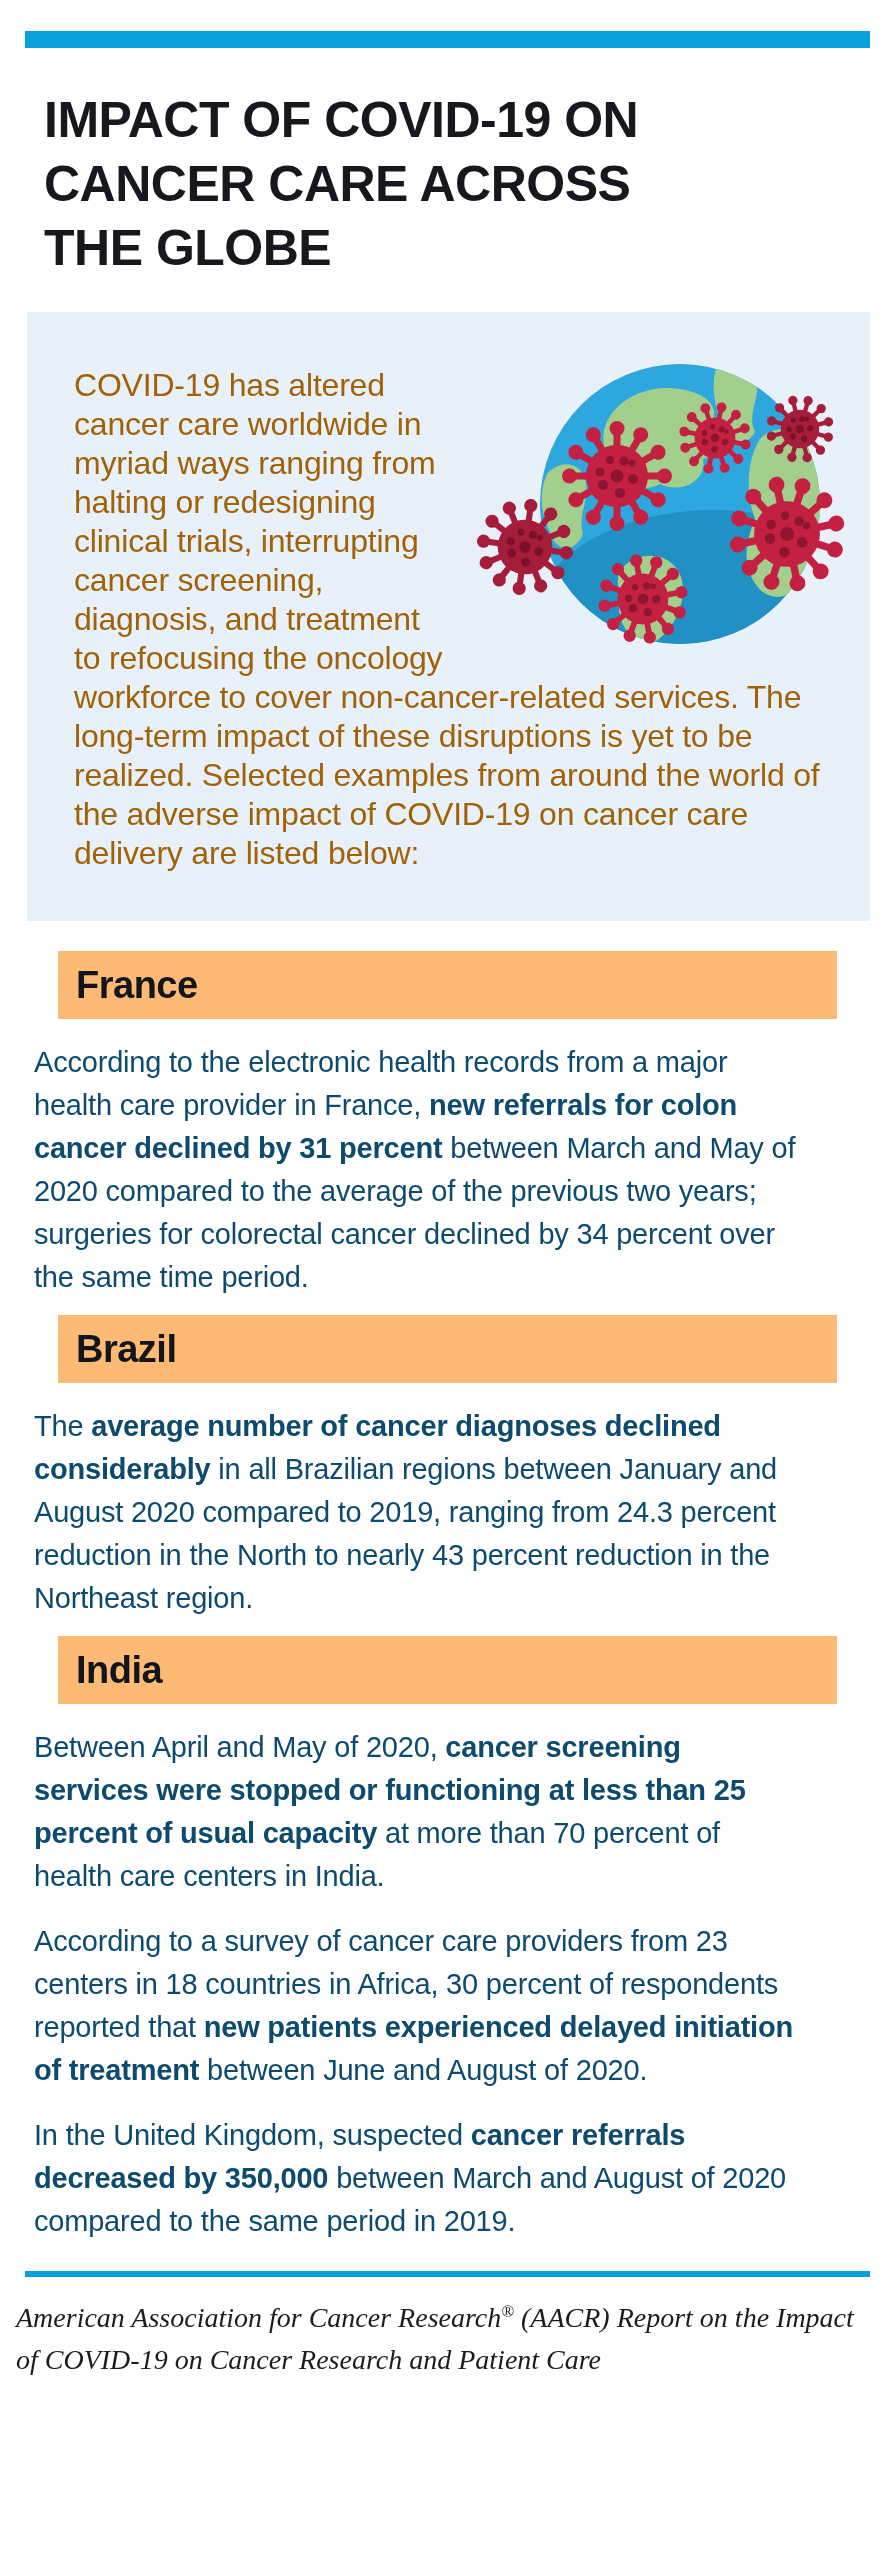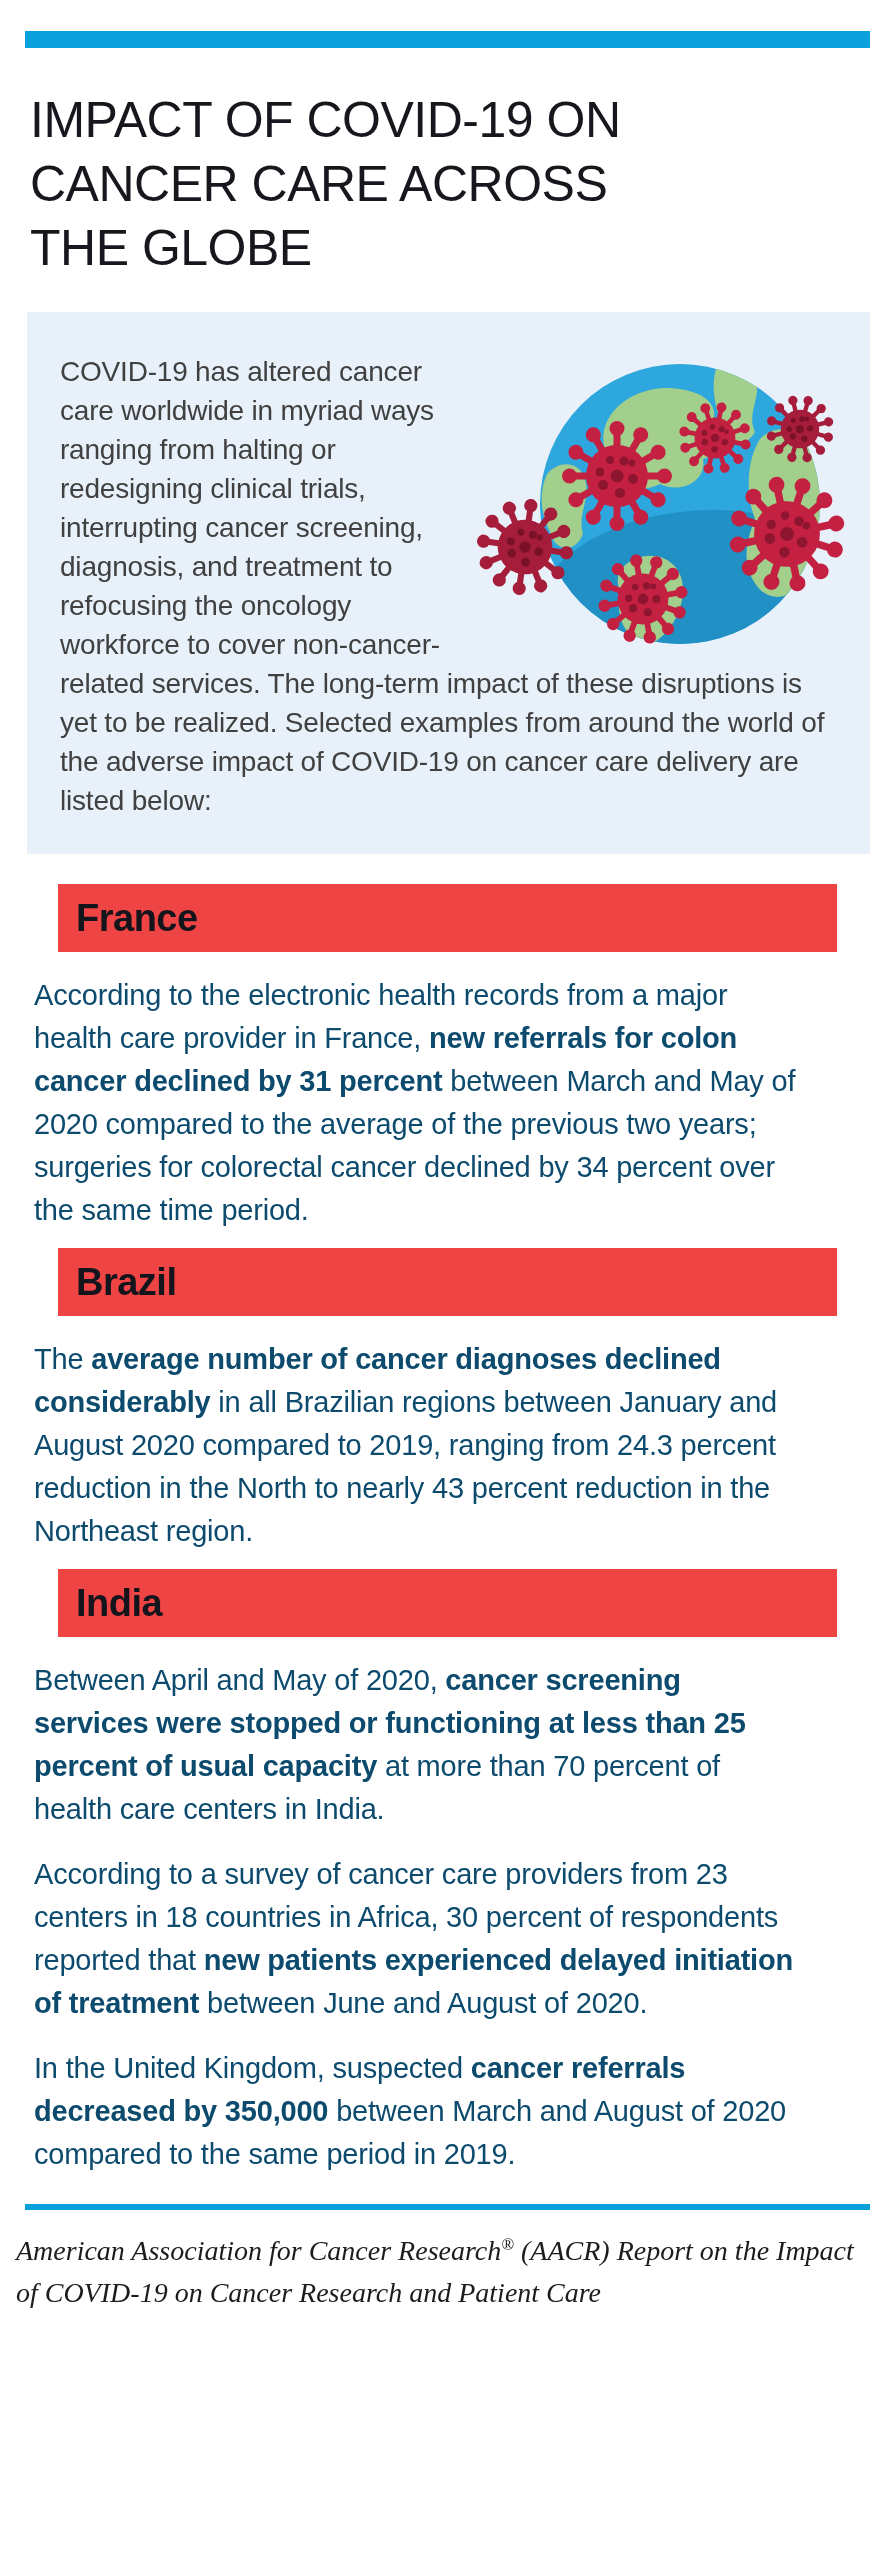--- a/index.html
+++ b/index.html
@@ -3,36 +3,36 @@
 <meta charset="utf-8">
 <style>
   html,body{margin:0;padding:0;}
   body{
     width:896px;height:2560px;overflow:hidden;position:relative;
     background:#ffffff;color:#242122;
     font-family:"Liberation Sans", sans-serif;
   }
   .topbar{margin:31px 26px 0 25px;height:17px;background:#0AA0DC;}
   .title{
-    margin:40px 0 0 30px;width:660px;
-    font-size:50px;line-height:64px;font-weight:400;letter-spacing:-0.5px;
+    margin:40px 0 0 44px;width:660px;
+    font-size:50px;line-height:64px;font-weight:700;letter-spacing:-0.5px;
     color:#17171d;
   }
   .intro{
     margin:32px 26px 0 27px;width:843px;box-sizing:border-box;
     background:#E8F1F9;padding:40px 25px 34px 33px;
     display:flow-root;
   }
   .globe{float:right;width:390px;height:300px;margin:2px 0 6px 12px;}
   .intro-text{
-    margin:0;font-size:28px;line-height:39px;color:#404040;letter-spacing:-0.2px;
+    margin:14px;font-size:32px;line-height:39px;color:#a16207;letter-spacing:-0.2px;
   }
   .band{
     margin:30px 0 0 58px;width:779px;height:68px;box-sizing:border-box;
-    background:#ef4444;display:flex;align-items:center;padding-left:18px;
+    background:#fdba74;display:flex;align-items:center;padding-left:18px;
   }
   .band-title{
     font-size:38px;font-weight:700;letter-spacing:-0.5px;color:#14141c;
   }
   .sbody{
     margin:22px 26px 0 34px;width:763px;
     font-size:29px;line-height:43px;color:#0c4a6e;letter-spacing:-0.2px;
   }
   section .band{margin-top:16px;}
   section.first .band{margin-top:30px;}

